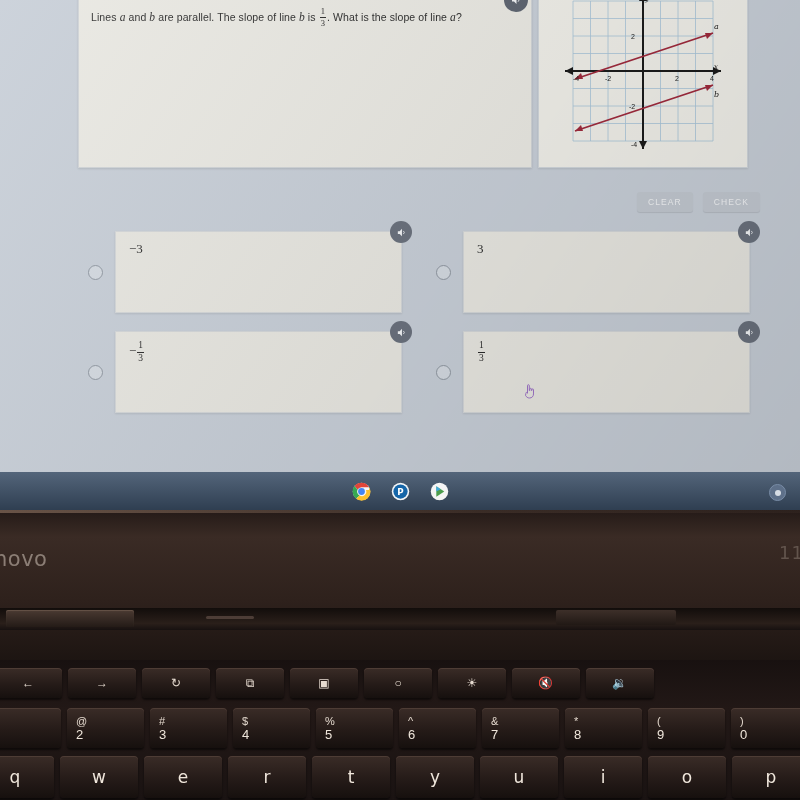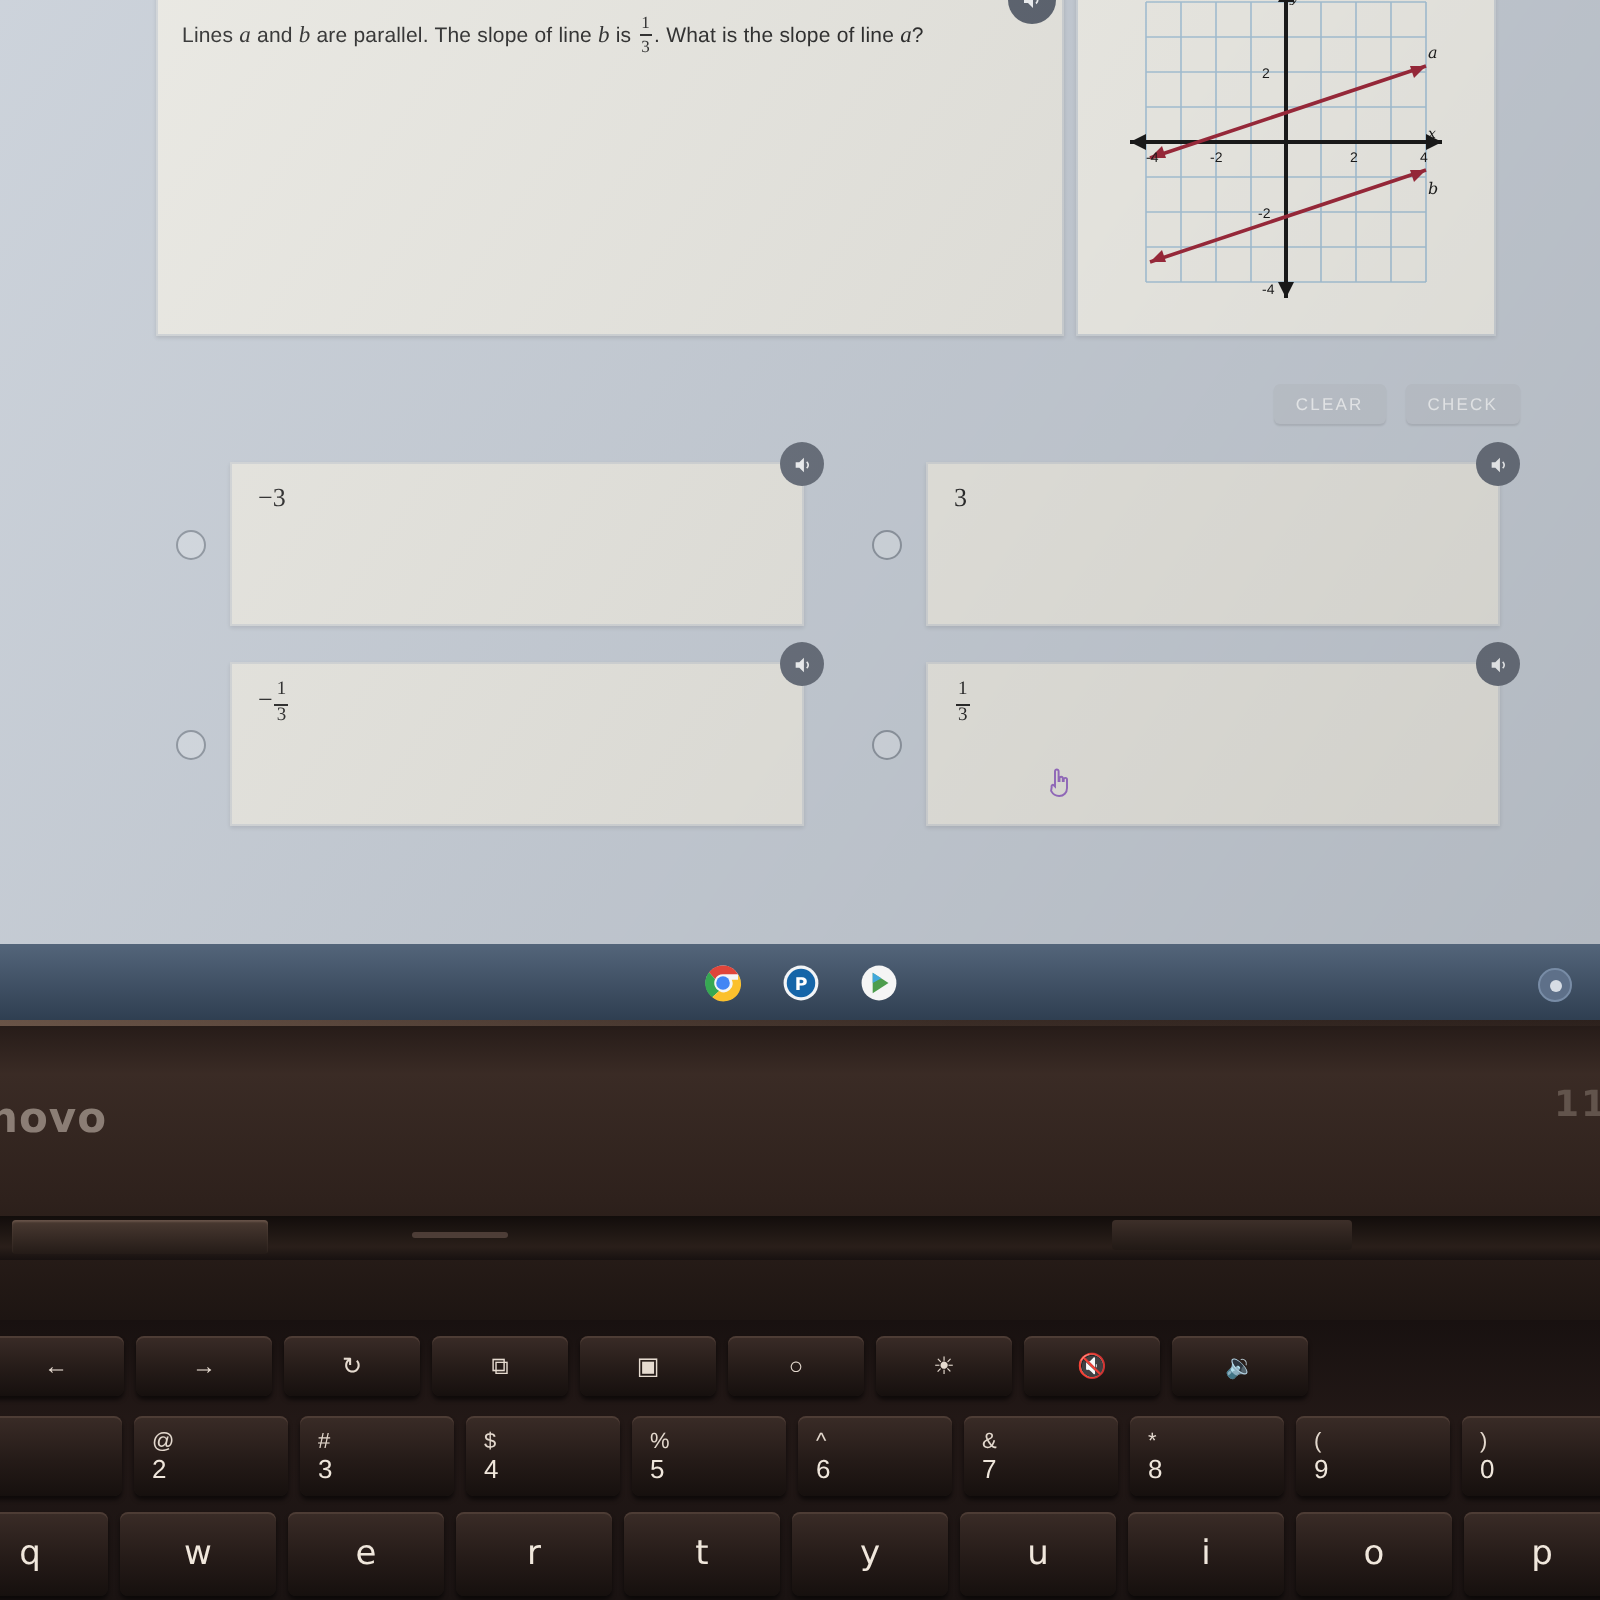--- a/index.html
+++ b/index.html
@@ -111,21 +111,20 @@
     background:#5e7089;border:1px solid #788ca6;z-index:3;
     display:flex;align-items:center;justify-content:center;
   }
   #shelf-status .dot{width:6px;height:6px;border-radius:50%;background:#d7dde5;}
 
   
   #bezel{
     position:absolute;left:0;top:510px;width:800px;height:150px;
     background:linear-gradient(180deg,#241a17 0%,#3a2b25 18%,#2e211c 60%,#1d1512 100%);
     overflow:hidden;
-    font-weight:bold;
   }
   #bezel:before{content:"";position:absolute;left:0;top:0;width:100%;height:3px;
     background:linear-gradient(90deg,rgba(160,130,110,.55),rgba(120,95,80,.25) 60%,rgba(90,70,60,.15));}
   #brand{
     position:absolute;left:-6px;top:37px;
     font-family:"DejaVu Sans", sans-serif;font-size:21px;
     color:#9a8d84;letter-spacing:.5px;opacity:.85;
   }
   #model{
     position:absolute;right:-4px;top:32px;

